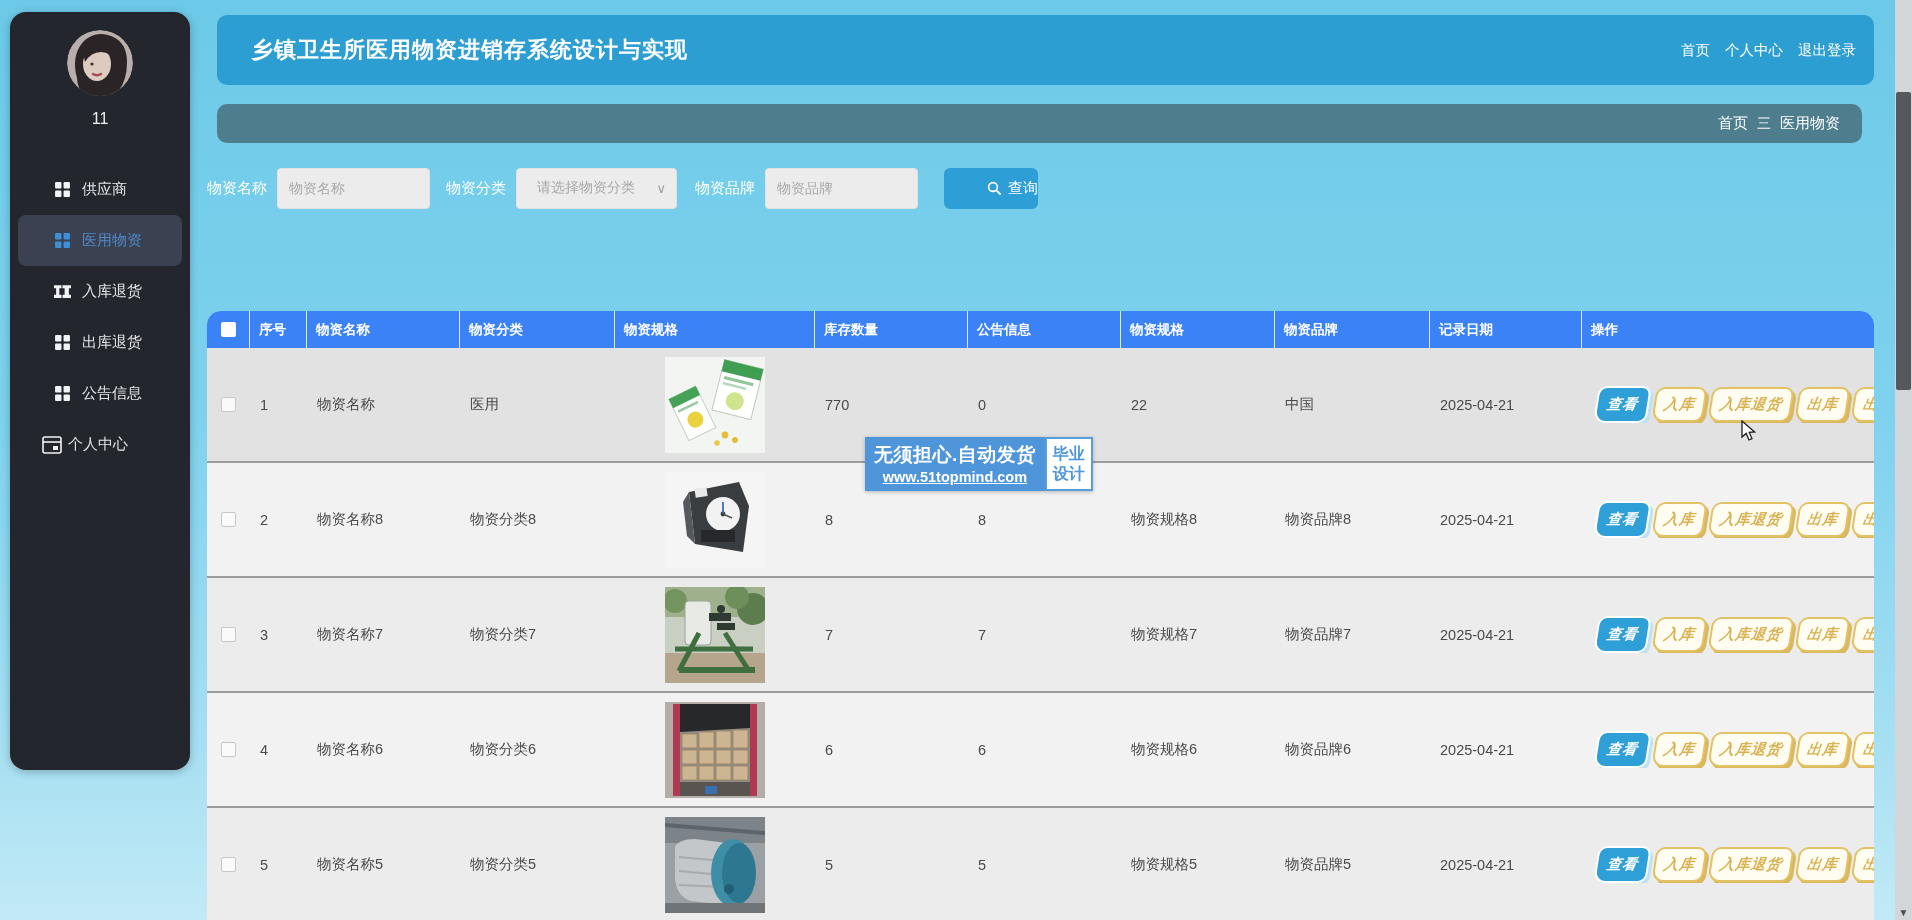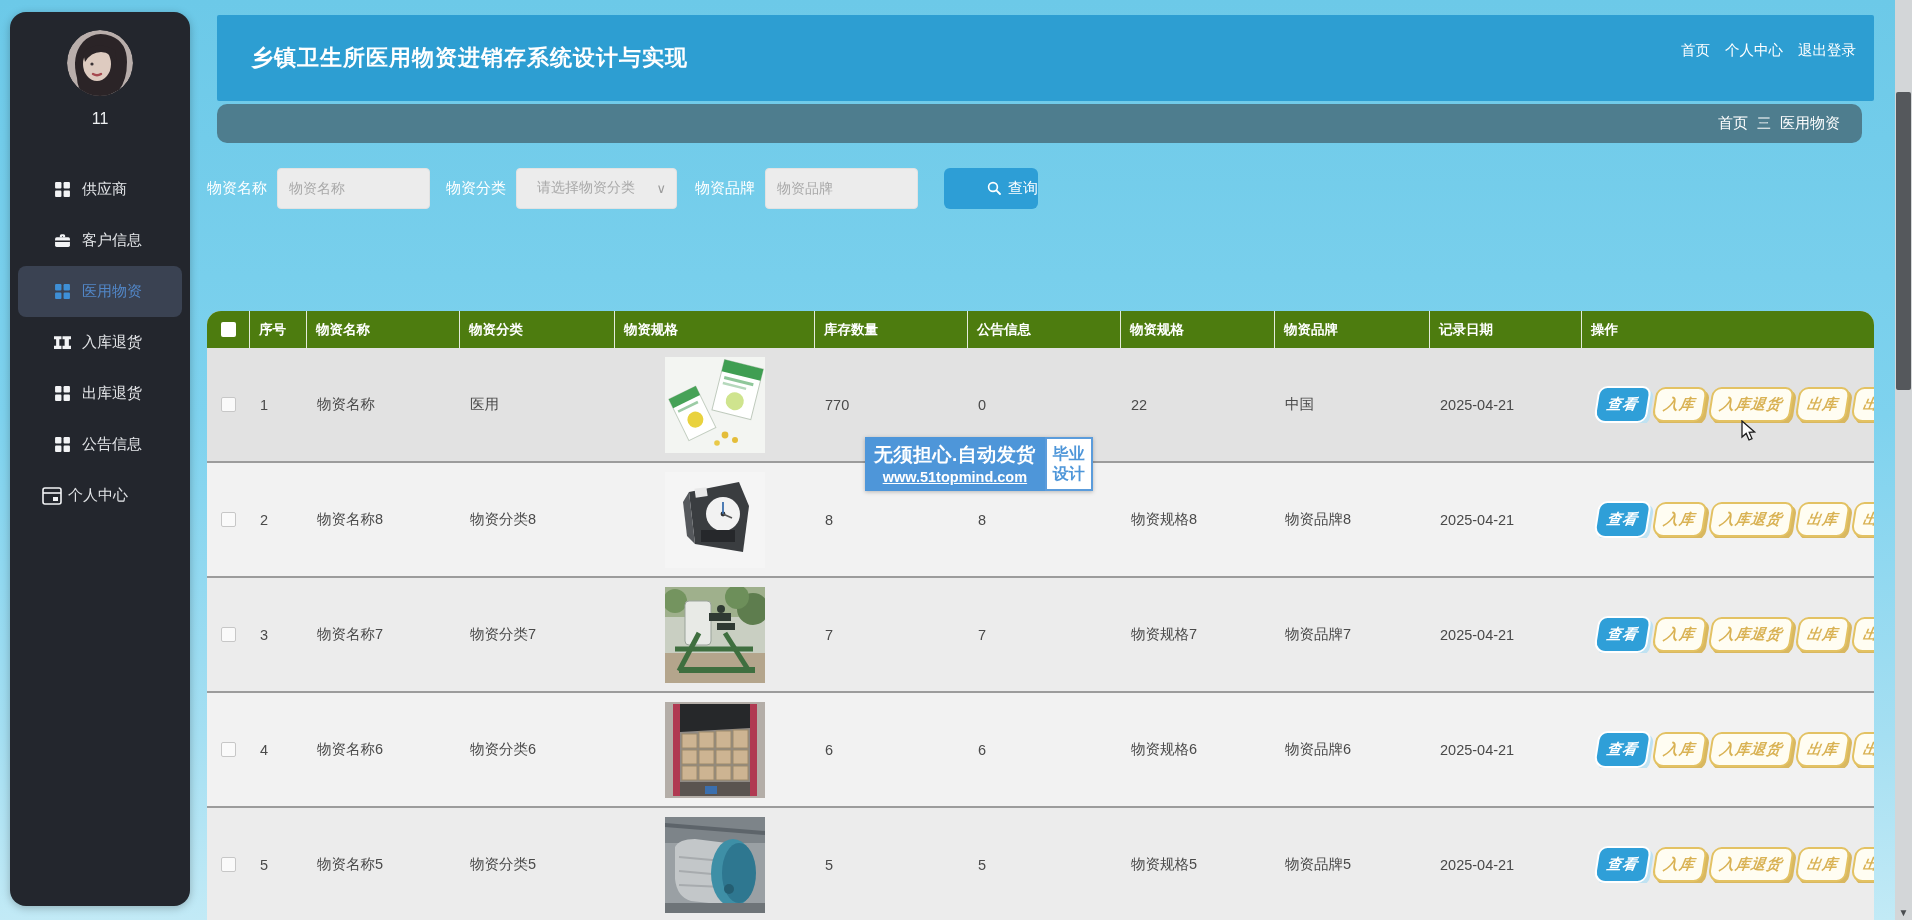--- a/index.html
+++ b/index.html
@@ -4,43 +4,43 @@
 <style>
   * { margin:0; padding:0; box-sizing:border-box; }
   html,body { width:1912px; height:920px; overflow:hidden; }
   #canvas {
     position:relative; width:1912px; height:920px; overflow:hidden;
     font-family:"Liberation Sans","DejaVu Sans",sans-serif;
     background:linear-gradient(180deg,#6cc9e8 0%,#7ed2ee 45%,#a5dff2 80%,#c2eaf6 100%);
   }
   
   #sidebar {
-    position:absolute; left:10px; top:12px; width:180px; height:894px;
+    position:absolute; left:10px; top:12px; width:180px; height:758px;
     background:#23262d; border-radius:16px; box-shadow:0 2px 8px rgba(0,0,0,.25);
   }
   .avatar-wrap { position:absolute; top:18px; left:57px; width:66px; height:66px; border-radius:50%; overflow:hidden; }
   .username { position:absolute; top:98px; width:100%; text-align:center; color:#eef0f2; font-size:16px; }
   #side-menu { position:absolute; top:152px; width:100%; }
   .side-item {
     position:relative; height:51px; display:flex; align-items:center;
     padding-left:44px; color:#e3e5e8; font-size:15px; cursor:pointer;
   }
   .side-item .sicon { width:17px; height:17px; margin-right:11px; display:inline-flex; color:#f2f3f5; flex:0 0 17px; }
   .side-item .sicon svg { width:100%; height:100%; }
   .side-item.active {
     margin:0 8px; padding-left:36px; border-radius:8px;
     background:#3a4252; color:#5287c8;
   }
   .side-item.active .sicon { color:#3e8fd6; }
   .side-item.plain { padding-left:32px; }
   .side-item.plain .sicon { width:20px; height:18px; margin-right:6px; flex-basis:20px; }
   
   #header {
-    position:absolute; left:217px; top:15px; width:1657px; height:86px;
-    background:#2d9ed2; border-radius:2px; display:flex; align-items:center;
+    position:absolute; left:217px; top:15px; width:1657px; height:70px;
+    background:#2d9ed2; border-radius:10px; display:flex; align-items:center;
   }
   #page-title { color:#ffffff; font-size:22px; font-weight:bold; margin-left:34px; letter-spacing:1px; }
   #topnav { position:absolute; right:18px; top:0; height:70px; display:flex; align-items:center; gap:15px; }
   #topnav span { color:#ffffff; font-size:14.5px; cursor:pointer; }
   
   #breadcrumb-bar {
     position:absolute; left:217px; top:104px; width:1645px; height:39px;
     background:#4e7d8e; border-radius:10px; display:flex; align-items:center;
     justify-content:flex-end; padding-right:22px; color:#fff; font-size:15px; gap:9px;
   }
@@ -65,21 +65,21 @@
     color:#fff; font-size:15px; display:flex; align-items:center; justify-content:flex-end; gap:7px;
     cursor:pointer; font-family:inherit;
   }
   #search-btn .mag { width:14px; height:14px; }
   
   #table {
     position:absolute; left:207px; top:311px; width:1667px; height:609px;
     border-radius:14px 14px 0 0; overflow:hidden; background:#f1f1f1;
   }
   .tgrid { display:grid; grid-template-columns:43px 57px 153px 155px 200px 153px 153px 154px 155px 152px auto; align-items:center; }
-  #thead { height:37px; background:#4d7c0f; }
+  #thead { height:37px; background:#3b82f6; }
   #thead .th {
     color:#ffffff; font-size:13.5px; font-weight:600; padding-left:9px; height:37px;
     display:flex; align-items:center; border-right:1px solid rgba(255,255,255,.85);
   }
   #thead .th:last-child { border-right:none; }
   #thead .th-check { justify-content:center; padding-left:0; }
   .hd-checkbox { width:15px; height:15px; background:#ffffff; border-radius:2px; cursor:pointer; }
   .trow { height:115px; border-bottom:2px solid #9c9c9c; background:#f2f2f2; }
   .trow.shade { background:#ececec; }
   .trow.hovered { background:#e2e2e2; }
@@ -142,32 +142,20 @@
           <svg viewBox="0 0 16 16">
               <g fill="currentColor">
                 <rect x="1" y="1" width="6" height="6" rx="1"></rect>
                 <rect x="9" y="1" width="6" height="6" rx="1"></rect>
                 <rect x="1" y="9" width="6" height="6" rx="1"></rect>
                 <rect x="9" y="9" width="6" height="6" rx="1"></rect>
               </g>
             </svg>
         </span>
           <span>供应商</span>
-      </div>
-      <div class="side-item">
-        <span class="sicon">
-          <svg viewBox="0 0 16 16">
-              <g fill="currentColor">
-                <rect x="1" y="5" width="14" height="9" rx="1.5"></rect>
-                <path d="M5.5 5V3.5A1.5 1.5 0 0 1 7 2h2a1.5 1.5 0 0 1 1.5 1.5V5h-2V4H7.5v1z"></path>
-                <rect x="1" y="8" width="14" height="1.4" fill="#23262d"></rect>
-              </g>
-            </svg>
-        </span>
-          <span>客户信息</span>
       </div>
       <div class="side-item active">
         <span class="sicon">
           <svg viewBox="0 0 16 16">
               <g fill="currentColor">
                 <rect x="1" y="1" width="6" height="6" rx="1"></rect>
                 <rect x="9" y="1" width="6" height="6" rx="1"></rect>
                 <rect x="1" y="9" width="6" height="6" rx="1"></rect>
                 <rect x="9" y="9" width="6" height="6" rx="1"></rect>
               </g>

